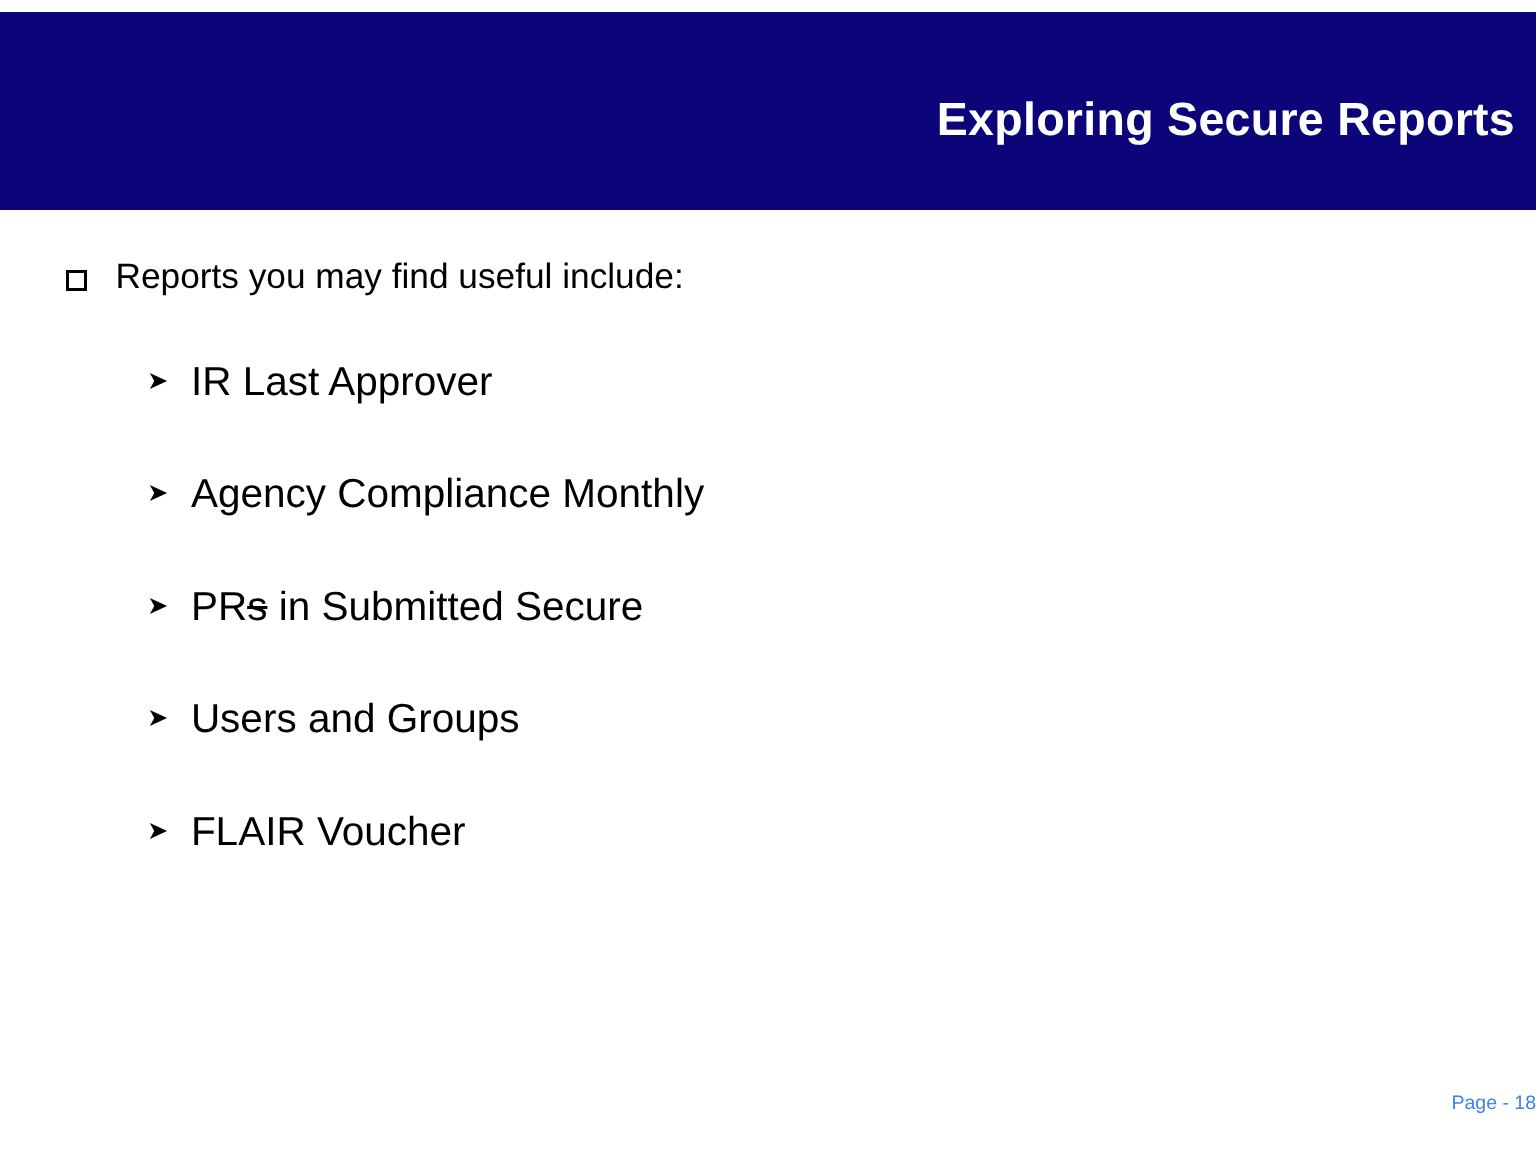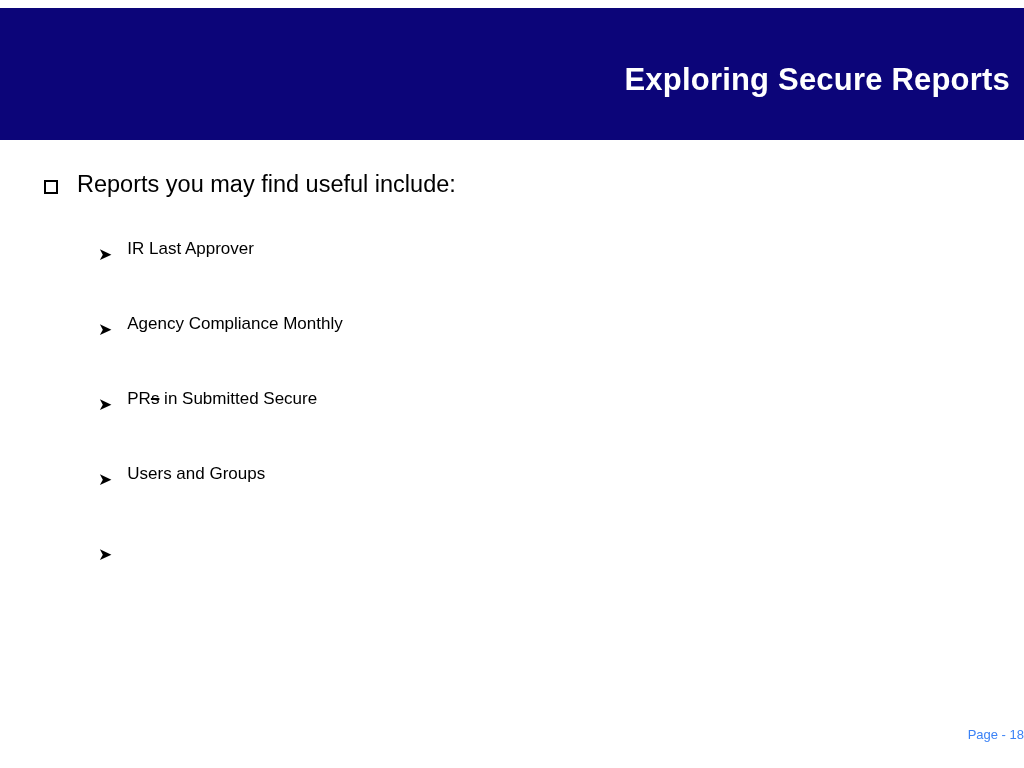--- a/index.html
+++ b/index.html
@@ -84,21 +84,21 @@
   .sub-bullet {
     font-size: 17px;
     color: #000000;
     line-height: 1;
     margin-top: 6px;
     margin-right: 15px;
     flex: 0 0 auto;
     font-family: "DejaVu Sans", sans-serif;
   }
   .sub-text {
-    font-size: 17px;
+    font-size: 27px;
     color: #000000;
     line-height: 1.1;
   }
   .strike-s {
     text-decoration: line-through;
     text-decoration-thickness: 2px;
   }
   .page-number {
     position: absolute;
     right: 14px;
@@ -140,20 +140,21 @@
         <span class="sub-text"><span>PR</span><span class="strike-s">s</span><span> in Submitted Secure</span></span>
       </div>
 
       <div class="sub-item">
         <span class="sub-bullet">➤</span>
         <span class="sub-text">Users and Groups</span>
       </div>
 
       <div class="sub-item">
         <span class="sub-bullet">➤</span>
+        <span class="sub-text">FLAIR Voucher</span>
       </div>
 
     </div>
   </div>
 
   <div class="page-number">Page - 18</div>
 
 </div>
 
 </body></html>

